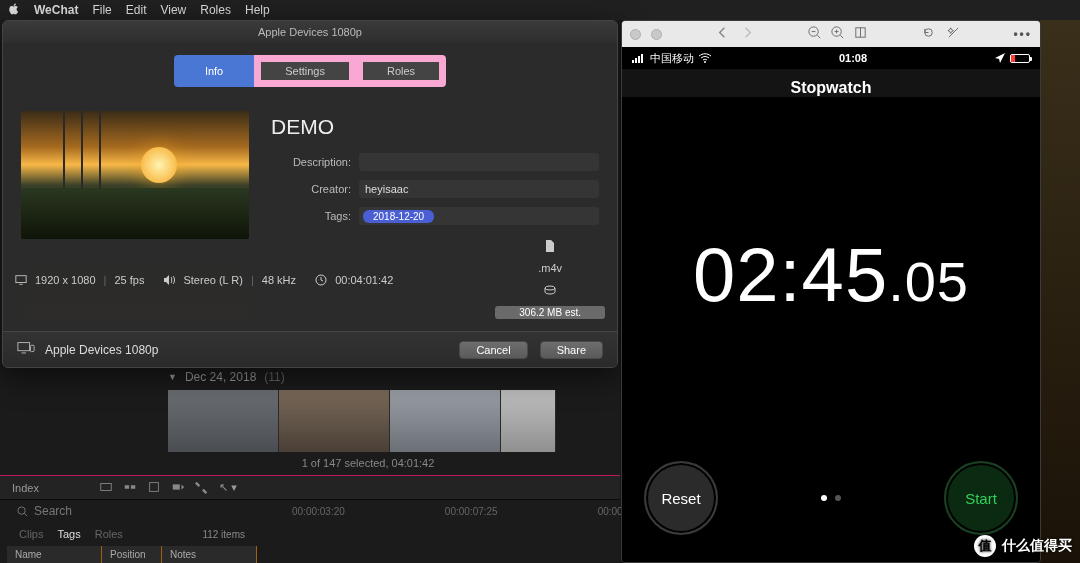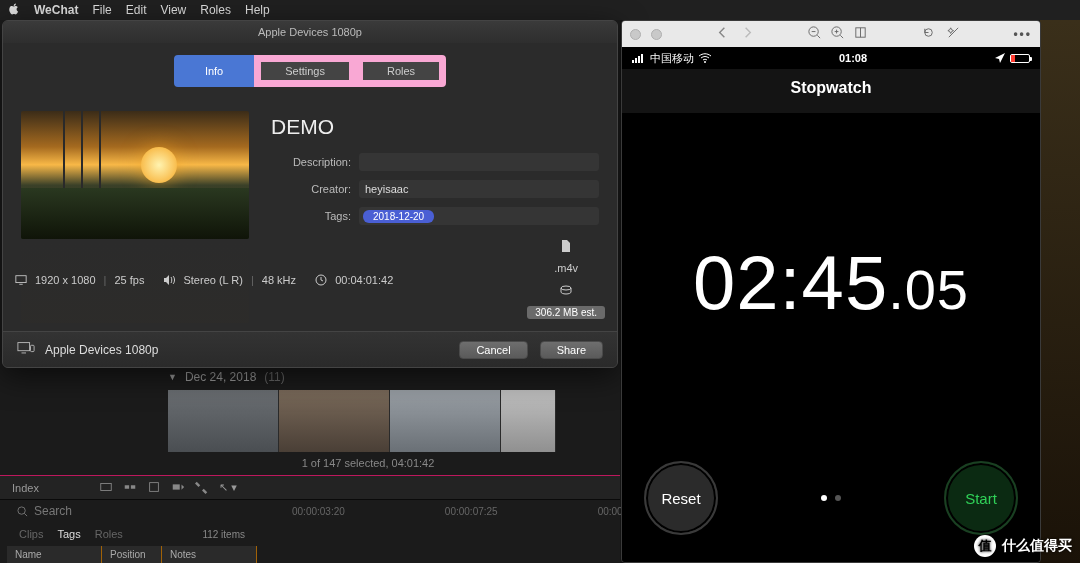--- a/index.html
+++ b/index.html
@@ -63,21 +63,21 @@
 .ftitle { color: #eee; font-size: 21px; margin: 4px 0 14px; }
 .frow { display: flex; align-items: center; margin-bottom: 9px; font-size: 11px; }
 .frow label { width: 88px; text-align: right; color: #bbb; padding-right: 8px; }
 .finput { flex: 1; height: 18px; background: #353535; border: none; border-radius: 3px; color: #ddd; padding: 0 6px; font-size: 11px; }
 .tagchip { display: inline-block; background: #4a5fd4; color: #fff; padding: 1px 10px; font-size: 10px; border-radius: 6px; }
 
 .metabar { position: absolute; left: 12px; right: 12px; bottom: 48px; display: flex; align-items: center; gap: 8px; color: #ccc; font-size: 11px; }
 .metabar .sep { color: #666; }
 .metabar svg { width: 12px; height: 12px; fill: #ccc; vertical-align: -2px; }
 .metabar .right { margin-left: auto; display: flex; gap: 10px; align-items: center; flex-direction: column; }
-.chip { background: #6a6a6a; color: #fff; padding: 1px 8px; border-radius: 3px; font-size: 10px; }
+.chip { background: #6a6a6a; color: #fff; padding: 1px 24px; border-radius: 3px; font-size: 10px; }
 
 .bottombar { position: absolute; left: 0; right: 0; bottom: 0; height: 36px; background: linear-gradient(#333,#2a2a2a); border-top: 1px solid #444; display: flex; align-items: center; padding: 0 14px; gap: 10px; }
 .bottombar svg { width: 18px; height: 14px; fill: #bbb; }
 .bottombar .dest { font-size: 12px; color: #ddd; }
 .bottombar .btns { margin-left: auto; display: flex; gap: 12px; }
 .btn { background: linear-gradient(#6e6e6e,#5a5a5a); color: #fff; border: 1px solid #4a4a4a; border-radius: 4px; padding: 2px 16px; font-size: 11px; }
 
 
 .simwin { position: absolute; left: 621px; top: 0; width: 420px; height: 543px; background: #1a1a1a; border: 1px solid #3a3a3a; border-radius: 4px; overflow: hidden; }
 .simbar { height: 26px; background: #e9e9e9; display: flex; align-items: center; padding: 0 8px; gap: 10px; }
@@ -91,21 +91,21 @@
 .status { height: 22px; display: flex; align-items: center; color: #fff; font-size: 11px; padding: 0 10px; }
 .status .l { display: flex; align-items: center; gap: 4px; }
 .status .l svg { width: 14px; height: 10px; fill: #fff; }
 .status .c { flex: 1; text-align: center; font-weight: 600; }
 .status .r { display: flex; align-items: center; gap: 4px; }
 .status .r svg { width: 12px; height: 12px; fill: #fff; }
 .batt { width: 20px; height: 9px; border: 1px solid #fff; border-radius: 2px; position: relative; }
 .batt::after { content:""; position:absolute; right:-3px; top:2px; width:2px; height:4px; background:#fff; border-radius:0 1px 1px 0; }
 .batt i { display:block; width: 20%; height: 100%; background: #ff3b30; }
 
-.navtitle { text-align: center; color: #fff; font-size: 16px; font-weight: 600; padding: 10px 0 16px; background: #141414; }
+.navtitle { text-align: center; color: #fff; font-size: 16px; font-weight: 600; padding: 10px 0 0; background: #141414; }
 .swmain { flex: 1; display: flex; flex-direction: column; align-items: center; justify-content: center; }
 .bigtime { color: #fff; font-size: 76px; font-weight: 200; letter-spacing: 1px; font-variant-numeric: tabular-nums; }
 .bigtime .cs { font-size: 56px; }
 .swctrl { height: 110px; display: flex; align-items: center; justify-content: space-between; padding: 0 22px 18px; }
 .circle { width: 74px; height: 74px; border-radius: 50%; display: flex; align-items: center; justify-content: center; font-size: 15px; border: 2px solid; }
 .circle.reset { background: #2b2b2b; color: #fff; border-color: #3a3a3a; box-shadow: 0 0 0 2px #000 inset; }
 .circle.start { background: #0b2a12; color: #30d158; border-color: #1a4022; box-shadow: 0 0 0 2px #000 inset; }
 .pager { display: flex; gap: 8px; }
 .pager i { width: 6px; height: 6px; border-radius: 50%; background: #555; display: block; }
 .pager i.on { background: #fff; }

